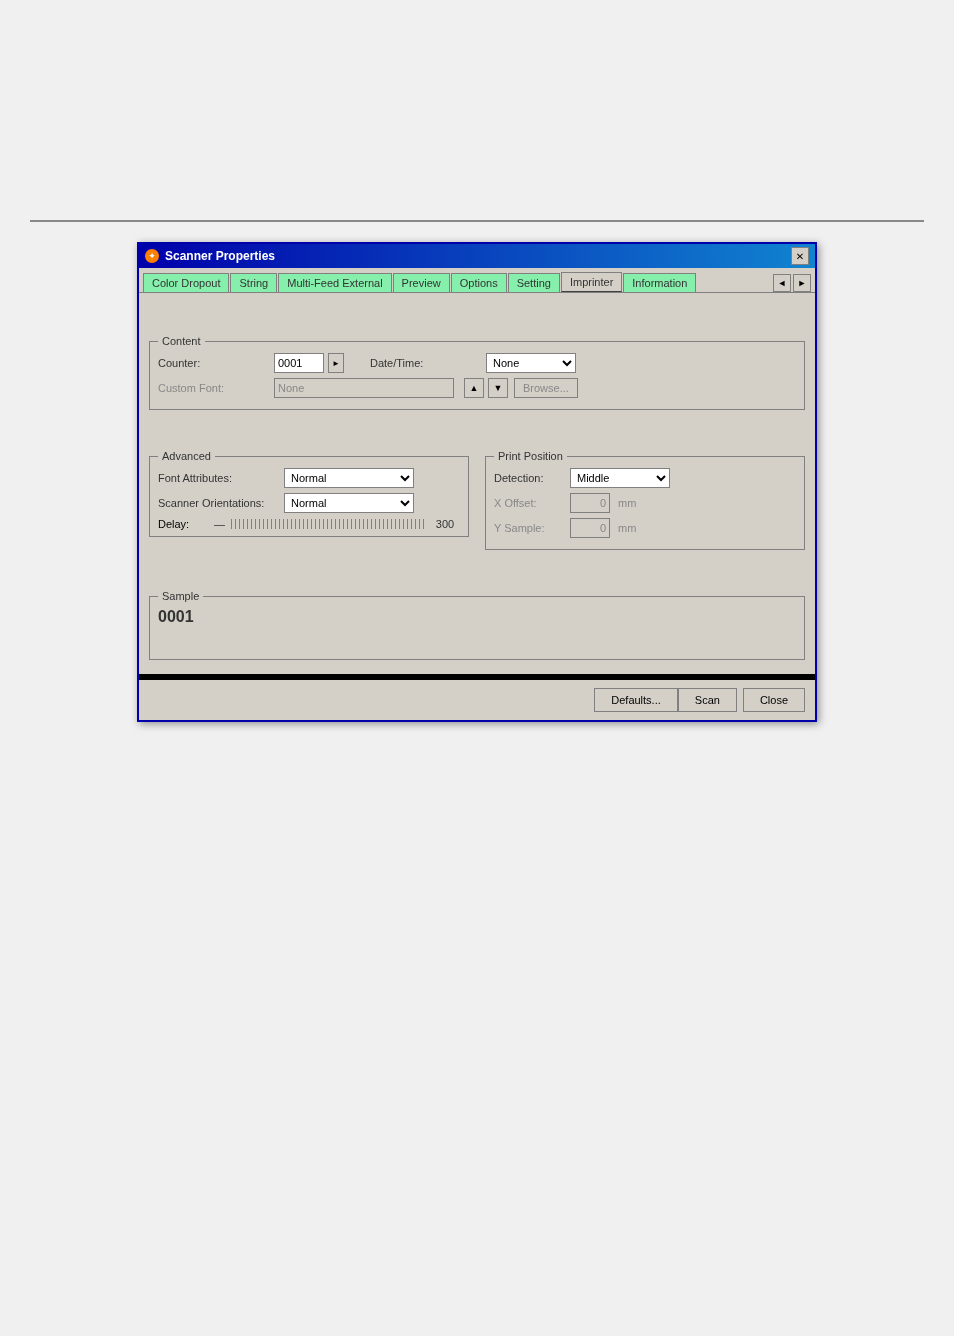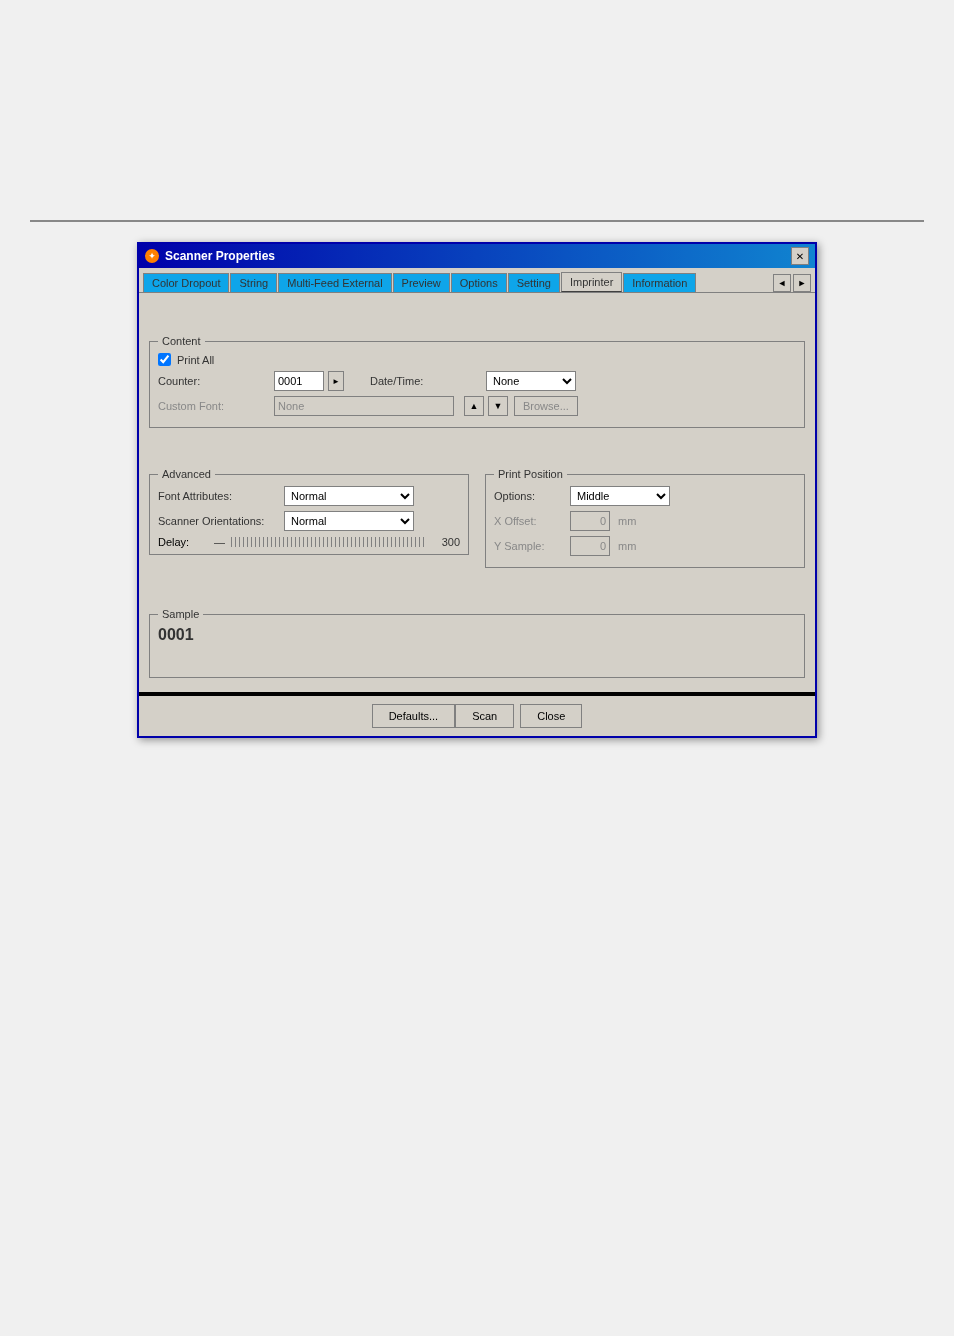--- a/index.html
+++ b/index.html
@@ -70,21 +70,21 @@
       background: #d4d0c8;
       display: flex;
       align-items: flex-end;
       padding: 4px 4px 0 4px;
       border-bottom: 1px solid #808080;
       gap: 1px;
     }
 
     .tab {
       padding: 3px 8px;
-      background: #0ea5e9;
+      background: #86efac;
       border: 1px solid #808080;
       border-bottom: none;
       font-size: 11px;
       cursor: pointer;
       color: #333;
       white-space: nowrap;
     }
 
     .tab.active {
       background: #d4d0c8;
@@ -245,35 +245,35 @@
       flex: 1;
       height: 10px;
       background-image: repeating-linear-gradient(to right, #808080 0px, #808080 1px, transparent 1px, transparent 4px);
       background-size: 4px 10px;
     }
 
     .slider-value {
       font-size: 11px;
       color: #333;
       min-width: 30px;
-      text-align: right;
+      text-align: center;
     }
 
     .sample-value {
       font-size: 16px;
       font-weight: bold;
       color: #333;
     }
 
     .bottom-bar {
       display: flex;
-      justify-content: center;
+      justify-content: flex-end;
       align-items: center;
       padding: 8px 10px;
-      border-top: 4px solid #000000;
+      border-top: 6px solid #000000;
       background: #d4d0c8;
     }
 
     .action-btn {
       height: 24px;
       padding: 0 16px;
       background: #d4d0c8;
       border: 1px solid #808080;
       font-size: 11px;
       cursor: pointer;
@@ -348,24 +348,20 @@
           <div class="tab-nav-btn">►</div>
         </div>
       </div>
 
       <div class="content-area">
 
 
         <fieldset class="fieldset-box">
           <legend>Content</legend>
 
-          <div class="row">
-            <input type="checkbox" id="print-all" checked="" style="">
-            <label for="print-all">Print All</label>
-          </div>
 
 
           <div class="row">
             <label>Counter:</label>
             <div class="counter-row">
               <input type="text" class="counter-input" value="0001" style="">
               <div class="counter-btn">►</div>
             </div>
             <label style="margin-left:20px;">Date/Time:</label>
             <select style="width:90px;">
@@ -418,21 +414,21 @@
                 <span class="slider-value">300</span>
               </div>
             </fieldset>
           </div>
 
           <div class="col">
             <fieldset class="fieldset-box">
               <legend>Print Position</legend>
 
               <div class="row">
-                <label style="min-width:70px;">Options:</label>
+                <label style="min-width:70px;">Detection:</label>
                 <select style="width:100px;">
                   <option>Top</option>
                   <option selected="">Middle</option>
                   <option>Bottom</option>
                 </select>
               </div>
 
               <div class="row">
                 <label class="disabled" style="min-width:70px;">X Offset:</label>
                 <input type="text" class="offset-input" value="0" disabled="" style="">

